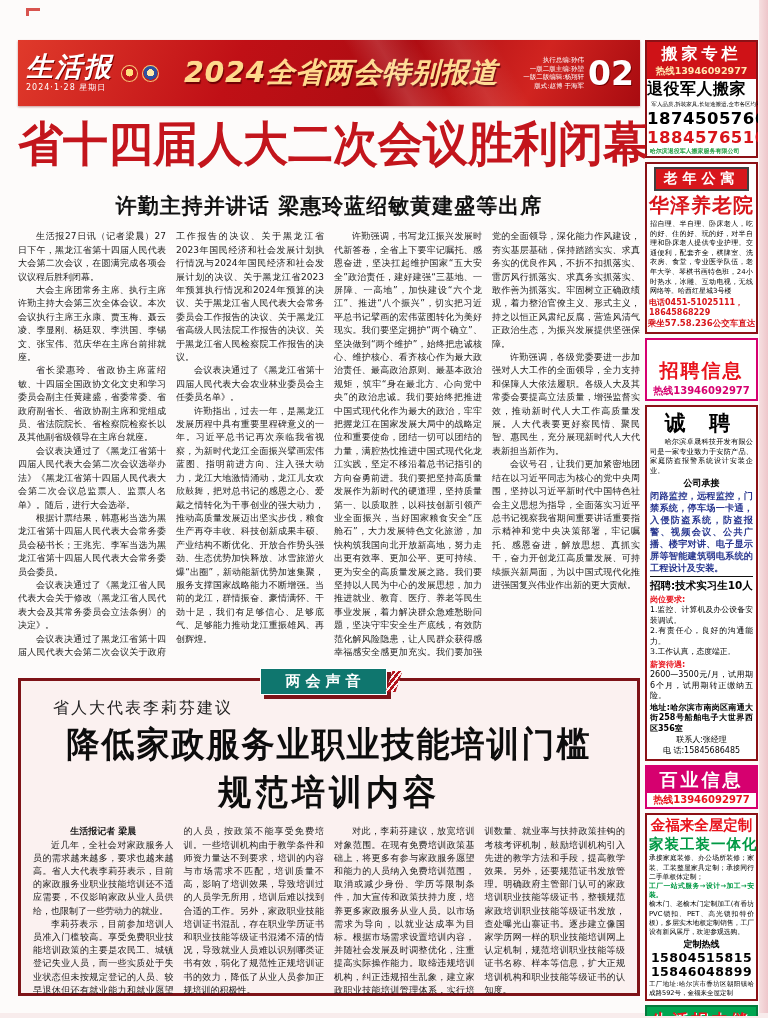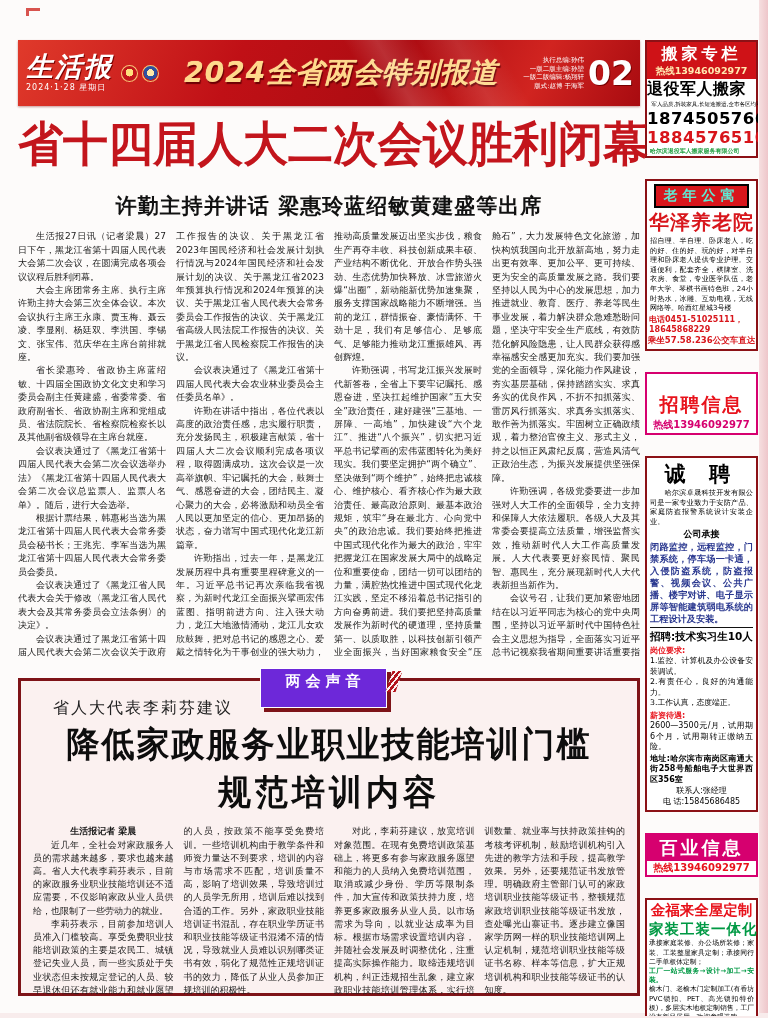--- a/index.html
+++ b/index.html
@@ -41,46 +41,46 @@
   .subhead-1 { font-size:21px; font-weight:900; color:#111; text-align:center; margin-top:23px; letter-spacing:1px; }
   .subhead-2 { font-size:20px; font-weight:900; color:#111; text-align:center; margin-top:5px; letter-spacing:2px; }
 
   .cols { column-gap:10px; text-align:justify; color:#1a1a1a; overflow:hidden; }
   .cols p { text-indent:2em; }
   .cols-main { margin-top:10px; height:436px; column-count:4; font-size:9px; line-height:13.4px; column-fill:auto; }
 
   
   .voice-box { position:relative; margin-top:12px; height:318px; border:3px solid #7e1318; background:#fbf1f0; }
   .badge-wrap { position:absolute; top:-13px; left:0; right:0; text-align:center; }
-  .badge { display:inline-block; background:#6d28d9; color:#fff; font-size:15px; font-weight:bold;
-           letter-spacing:5px; padding:3px 20px 16px 25px; border:1px solid #fff; box-shadow:4px 4px 0 #7e1318; position:relative; }
+  .badge { display:inline-block; background:#0f766e; color:#fff; font-size:15px; font-weight:bold;
+           letter-spacing:5px; padding:3px 20px 3px 25px; border:1px solid #fff; box-shadow:4px 4px 0 #7e1318; position:relative; }
   .badge-slash { display:inline-block; width:10px; height:21px; margin-left:2px; vertical-align:middle;
            background:repeating-linear-gradient(115deg,#b3141c 0 3px,#fbf1f0 3px 5px); transform:skewX(-18deg); }
   .kicker { margin:17px 0 0 32px; font-size:16px; color:#222; letter-spacing:2px; }
   .voice-h1 { font-size:33px; font-weight:900; color:#0d0d0d; text-align:center; letter-spacing:2px; margin-top:3px; transform:scaleY(1.05); }
   .voice-h2 { font-size:33px; font-weight:900; color:#0d0d0d; text-align:center; letter-spacing:4px; margin-top:3px; transform:scaleY(1.05); }
   .cols-voice { margin:10px 12px 0 12px; height:175px; column-count:4; font-size:9px; line-height:13.2px; column-fill:auto; }
   .byline { text-align:center; font-weight:bold; text-indent:0 !important; }
 
   
-  .sidebar { width:113px; display:flex; flex-direction:column; gap:21px; height:976px; overflow:hidden; }
+  .sidebar { width:113px; display:flex; flex-direction:column; gap:4px; height:976px; overflow:hidden; }
   .sb { border:2px solid #8c1116; background:#fff; }
   .center { text-align:left; }
 
   .moving-header { background:#cf1217; color:#fff; text-align:center; padding:2px 0 1px; }
   .moving-header .t1 { font-size:16px; font-weight:bold; letter-spacing:4px; }
   .moving-header .t2 { font-size:9.5px; font-weight:bold; color:#ffe9b0; }
   .moving-title { font-size:16px; font-weight:900; letter-spacing:0.5px; white-space:nowrap; }
   .moving-feat { font-size:6px; white-space:nowrap; transform:scale(.92); }
   .moving-p1 { font-size:16.5px; font-weight:900; letter-spacing:.5px; }
   .moving-p2 { font-size:16.5px; font-weight:900; letter-spacing:.5px; color:#d8151b; }
   .moving-co { font-size:6.3px; color:#1f9e3f; font-weight:bold; white-space:nowrap; transform:scale(.95); }
 
-  .senior-hdr { margin:3px auto 1px; width:88%; background:#d8161c; color:#5eead4; font-size:14px; font-weight:bold;
-                text-align:center; letter-spacing:5px; border:2px solid #000000; padding:1px 4px; }
+  .senior-hdr { margin:3px auto 1px; width:88%; background:#d8161c; color:#ffffff; font-size:14px; font-weight:bold;
+                text-align:center; letter-spacing:5px; border:2px solid #404040; padding:1px 4px; }
   .senior-title { font-size:20px; color:#d8161c; font-weight:900; text-align:center; letter-spacing:1px; white-space:nowrap; }
   .senior-body { font-size:7px; line-height:9.6px; padding:1px 3px; text-align:justify; }
   .senior-phone { color:#d8161c; font-weight:bold; font-size:8px; line-height:10px; padding:0 2px; }
   .senior-bus { color:#d8161c; font-weight:bold; font-size:8.5px; text-align:center; padding-bottom:2px; }
 
   .recruit-box { border:2px solid #d6006f; text-align:center; padding:18px 0 1px; background:#fff; }
   .recruit-box .t1 { color:#e8131c; font-size:19px; font-weight:900; letter-spacing:2px; }
   .recruit-box .t2 { color:#d6006f; font-size:10px; font-weight:bold; }
 
   .cp { padding:2px 3px 3px; }
@@ -145,21 +145,20 @@
       <h2 class="subhead-1">许勤主持并讲话 梁惠玲蓝绍敏黄建盛等出席</h2>
       <div class="cols cols-main">
           <p>生活报27日讯（记者梁晨）27日下午，黑龙江省第十四届人民代表大会第二次会议，在圆满完成各项会议议程后胜利闭幕。</p>
           <p>大会主席团常务主席、执行主席许勤主持大会第三次全体会议。本次会议执行主席王永康、贾玉梅、聂云凌、李显刚、杨廷双、李洪国、李锡文、张宝伟、范庆华在主席台前排就座。</p>
           <p>省长梁惠玲、省政协主席蓝绍敏、十四届全国政协文化文史和学习委员会副主任黄建盛，省委常委、省政府副省长、省政协副主席和党组成员、省法院院长、省检察院检察长以及其他副省级领导在主席台就座。</p>
           <p>会议表决通过了《黑龙江省第十四届人民代表大会第二次会议选举办法》《黑龙江省第十四届人民代表大会第二次会议总监票人、监票人名单》。随后，进行大会选举。</p>
           <p>根据计票结果，韩惠彬当选为黑龙江省第十四届人民代表大会常务委员会秘书长；王兆宪、李军当选为黑龙江省第十四届人民代表大会常务委员会委员。</p>
           <p>会议表决通过了《黑龙江省人民代表大会关于修改〈黑龙江省人民代表大会及其常务委员会立法条例〉的决定》。</p>
           <p>会议表决通过了黑龙江省第十四届人民代表大会第二次会议关于政府工作报告的决议、关于黑龙江省2023年国民经济和社会发展计划执行情况与2024年国民经济和社会发展计划的决议、关于黑龙江省2023年预算执行情况和2024年预算的决议、关于黑龙江省人民代表大会常务委员会工作报告的决议、关于黑龙江省高级人民法院工作报告的决议、关于黑龙江省人民检察院工作报告的决议。</p>
           <p>会议表决通过了《黑龙江省第十四届人民代表大会农业林业委员会主任委员名单》。</p>
-          <p>许勤在讲话中指出，各位代表以高度的政治责任感，忠实履行职责，充分发扬民主，积极建言献策，省十四届人大二次会议顺利完成各项议程，取得圆满成功。这次会议是一次高举旗帜、牢记嘱托的大会，鼓舞士气、感恩奋进的大会，团结民主、凝心聚力的大会，必将激励和动员全省人民以更加坚定的信心、更加昂扬的状态，奋力谱写中国式现代化龙江新篇章。</p>
           <p>许勤指出，过去一年，是黑龙江发展历程中具有重要里程碑意义的一年。习近平总书记再次亲临我省视察，为新时代龙江全面振兴擘画宏伟蓝图、指明前进方向、注入强大动力，龙江大地激情涌动，龙江儿女欢欣鼓舞，把对总书记的感恩之心、爱戴之情转化为干事创业的强大动力，推动高质量发展迈出坚实步伐，粮食生产再夺丰收、科技创新成果丰硕、产业结构不断优化、开放合作势头强劲、生态优势加快释放、冰雪旅游火爆“出圈”，新动能新优势加速集聚，服务支撑国家战略能力不断增强。当前的龙江，群情振奋、豪情满怀、干劲十足，我们有足够信心、足够底气、足够能力推动龙江重振雄风、再创辉煌。</p>
           <p>许勤强调，书写龙江振兴发展时代新答卷，全省上下要牢记嘱托、感恩奋进，坚决扛起维护国家“五大安全”政治责任，建好建强“三基地、一屏障、一高地”，加快建设“六个龙江”、推进“八个振兴”，切实把习近平总书记擘画的宏伟蓝图转化为美好现实。我们要坚定拥护“两个确立”、坚决做到“两个维护”，始终把忠诚核心、维护核心、看齐核心作为最大政治责任、最高政治原则、最基本政治规矩，筑牢“身在最北方、心向党中央”的政治忠诚。我们要始终把推进中国式现代化作为最大的政治，牢牢把握龙江在国家发展大局中的战略定位和重要使命，团结一切可以团结的力量，满腔热忱推进中国式现代化龙江实践，坚定不移沿着总书记指引的方向奋勇前进。我们要把坚持高质量发展作为新时代的硬道理，坚持质量第一、以质取胜，以科技创新引领产业全面振兴，当好国家粮食安全“压舱石”，大力发展特色文化旅游，加快构筑我国向北开放新高地，努力走出更有效率、更加公平、更可持续、更为安全的高质量发展之路。我们要坚持以人民为中心的发展思想，加力推进就业、教育、医疗、养老等民生事业发展，着力解决群众急难愁盼问题，坚决守牢安全生产底线，有效防范化解风险隐患，让人民群众获得感幸福感安全感更加充实。我们要加强党的全面领导，深化能力作风建设，夯实基层基础，保持踏踏实实、求真务实的优良作风，不折不扣抓落实、雷厉风行抓落实、求真务实抓落实、敢作善为抓落实。牢固树立正确政绩观，着力整治官僚主义、形式主义，持之以恒正风肃纪反腐，营造风清气正政治生态，为振兴发展提供坚强保障。</p>
           <p>许勤强调，各级党委要进一步加强对人大工作的全面领导，全力支持和保障人大依法履职。各级人大及其常委会要提高立法质量，增强监督实效，推动新时代人大工作高质量发展。人大代表要更好察民情、聚民智、惠民生，充分展现新时代人大代表新担当新作为。</p>
           <p>会议号召，让我们更加紧密地团结在以习近平同志为核心的党中央周围，坚持以习近平新时代中国特色社会主义思想为指导，全面落实习近平总书记视察我省期间重要讲话重要指示精神和党中央决策部署，牢记嘱托、感恩奋进，解放思想、真抓实干，奋力开创龙江高质量发展、可持续振兴新局面，为以中国式现代化推进强国复兴伟业作出新的更大贡献。</p>
         </div>
     </section>
 
     <section class="voice-box">
       <div class="badge-wrap">
         <span class="badge">两会声音</span><span class="badge-slash"></span>

